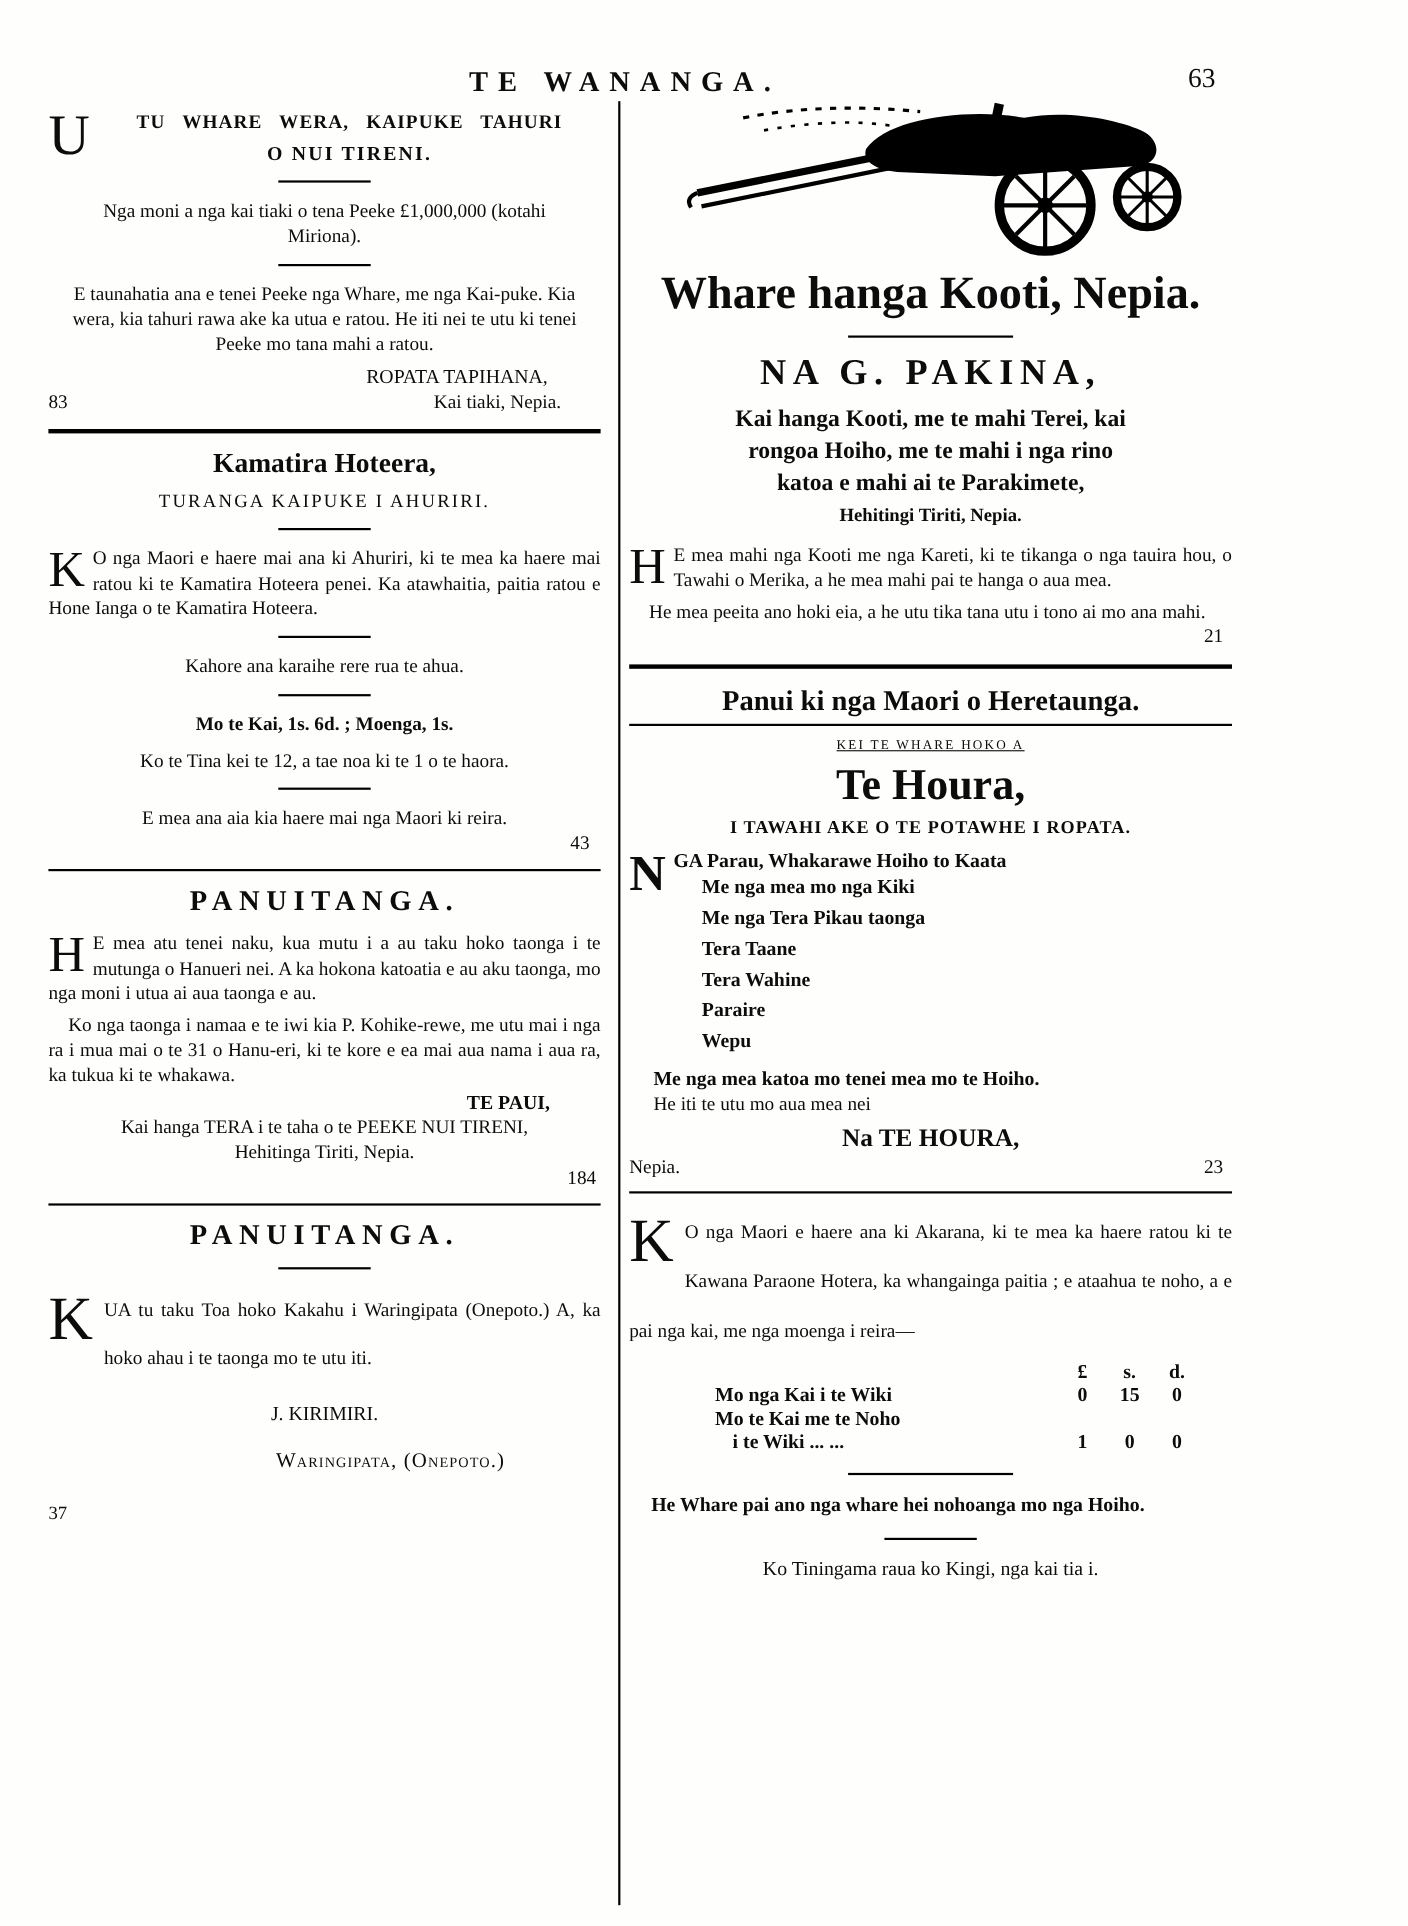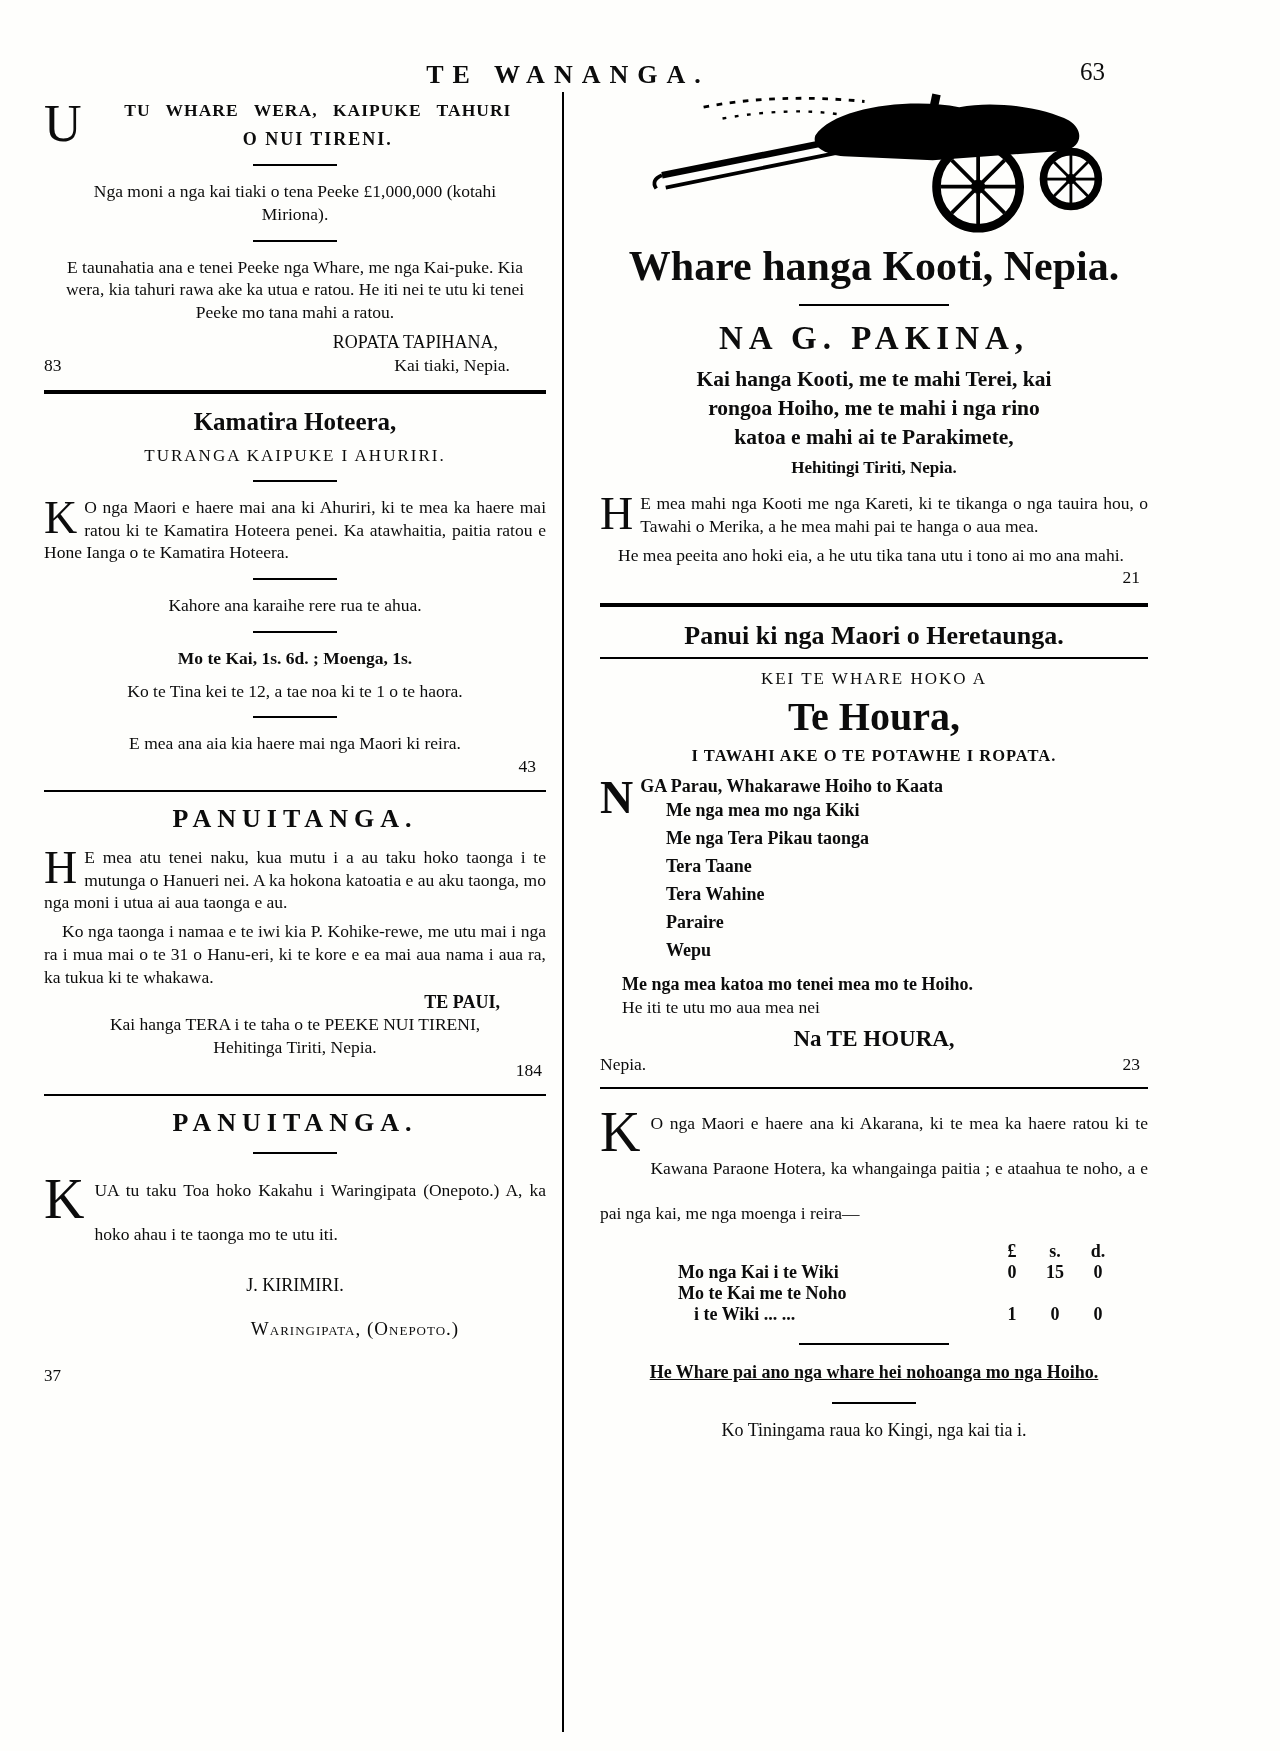--- a/index.html
+++ b/index.html
@@ -12,21 +12,21 @@
   
   .masthead-title{
     position:absolute; top:60px; left:408px; width:320px; text-align:center;
     font-size:26px; font-weight:bold; letter-spacing:9px;
   }
   .page-number{ position:absolute; top:58px; left:1080px; font-size:25px; }
   
   .divider{ position:absolute; left:562px; top:92px; width:2px; height:1640px; background:#000; }
   .col{ position:absolute; top:100px; }
   .col-left{ left:44px; width:502px; }
-  .col-right{ left:600px; width:548px; top:92px; }
+  .col-right{ left:572px; width:548px; top:92px; }
   
   .t{ font-size:17.5px; line-height:1.3; }
   .just{ text-align:justify; }
   .ctr{ text-align:center; }
   .rt{ text-align:right; }
   .bold{ font-weight:bold; }
   .indent{ text-indent:18px; }
   
   .rule{ border-top:2px solid #000; }
   .rule-s{ width:84px; margin:14px auto; }
@@ -54,34 +54,34 @@
   .kirimiri{ text-align:center; font-size:18px; margin-top:18px; }
   .waringipata{ text-align:center; font-variant:small-caps; font-size:19px; letter-spacing:1px; margin-top:22px; padding-left:120px; }
   .ref-left{ font-size:17px; margin-top:26px; }
   
   .carriage{ text-align:center; margin:0 0 4px; }
   .h-kooti{ font-size:42px; font-weight:bold; text-align:center; letter-spacing:0px; margin:0 0 6px; }
   .h-pakina{ font-size:33px; font-weight:bold; letter-spacing:6px; text-align:center; margin:8px 0 8px; }
   .pakina-desc{ font-size:21.5px; font-weight:bold; text-align:center; line-height:1.35; }
   .pakina-addr{ font-size:17px; font-weight:bold; text-align:center; margin-top:6px; }
   .h-heretaunga{ font-size:26px; font-weight:bold; text-align:center; margin:4px 0 6px; }
-  .kicker{ font-size:17px; letter-spacing:2px; text-align:center; margin:10px 0 4px; }
+  .kicker{ font-size:12px; letter-spacing:2px; text-align:center; margin:10px 0 4px;text-decoration:underline; }
   .h-houra{ font-size:40px; font-weight:bold; text-align:center; margin:2px 0 6px; }
   .houra-sub{ font-size:16.5px; font-weight:bold; letter-spacing:1px; text-align:center; margin-bottom:10px; }
   .houra-first{ font-size:18px; font-weight:bold; }
   .houra-item{ font-size:18px; font-weight:bold; margin-left:66px; line-height:1.55; }
   .houra-note1{ font-size:18px; font-weight:bold; margin-top:10px; margin-left:22px; }
   .houra-note2{ font-size:17.5px; margin-left:22px; margin-top:2px; }
   .h-nahoura{ font-size:23px; font-weight:bold; text-align:center; margin:8px 0 2px; }
   .nepia-row{ display:flex; justify-content:space-between; font-size:17.5px; margin-top:2px; }
   .price-table{ width:440px; margin:6px 30px 6px auto; font-weight:bold; font-size:18px; }
   .pt-row{ display:grid; grid-template-columns:1fr 40px 46px 40px; }
   .pt-c{ text-align:center; }
   .pt-indent{ padding-left:16px; }
-  .note-center{ font-size:18px; text-align:center; line-height:1.5;text-decoration:underline; }
+  .note-center{ font-size:18px; text-align:left; line-height:1.5; }
   .tiningama{ font-size:18px; text-align:center; margin-top:6px; }
   .clearfix::after{ content:""; display:block; clear:both; }
   .mt6{margin-top:6px;} .mt10{margin-top:10px;} .mt14{margin-top:14px;}
 </style>
 </head>
 <body>
 
 <div class="page">
 
   <div class="masthead-title">TE WANANGA.</div>

